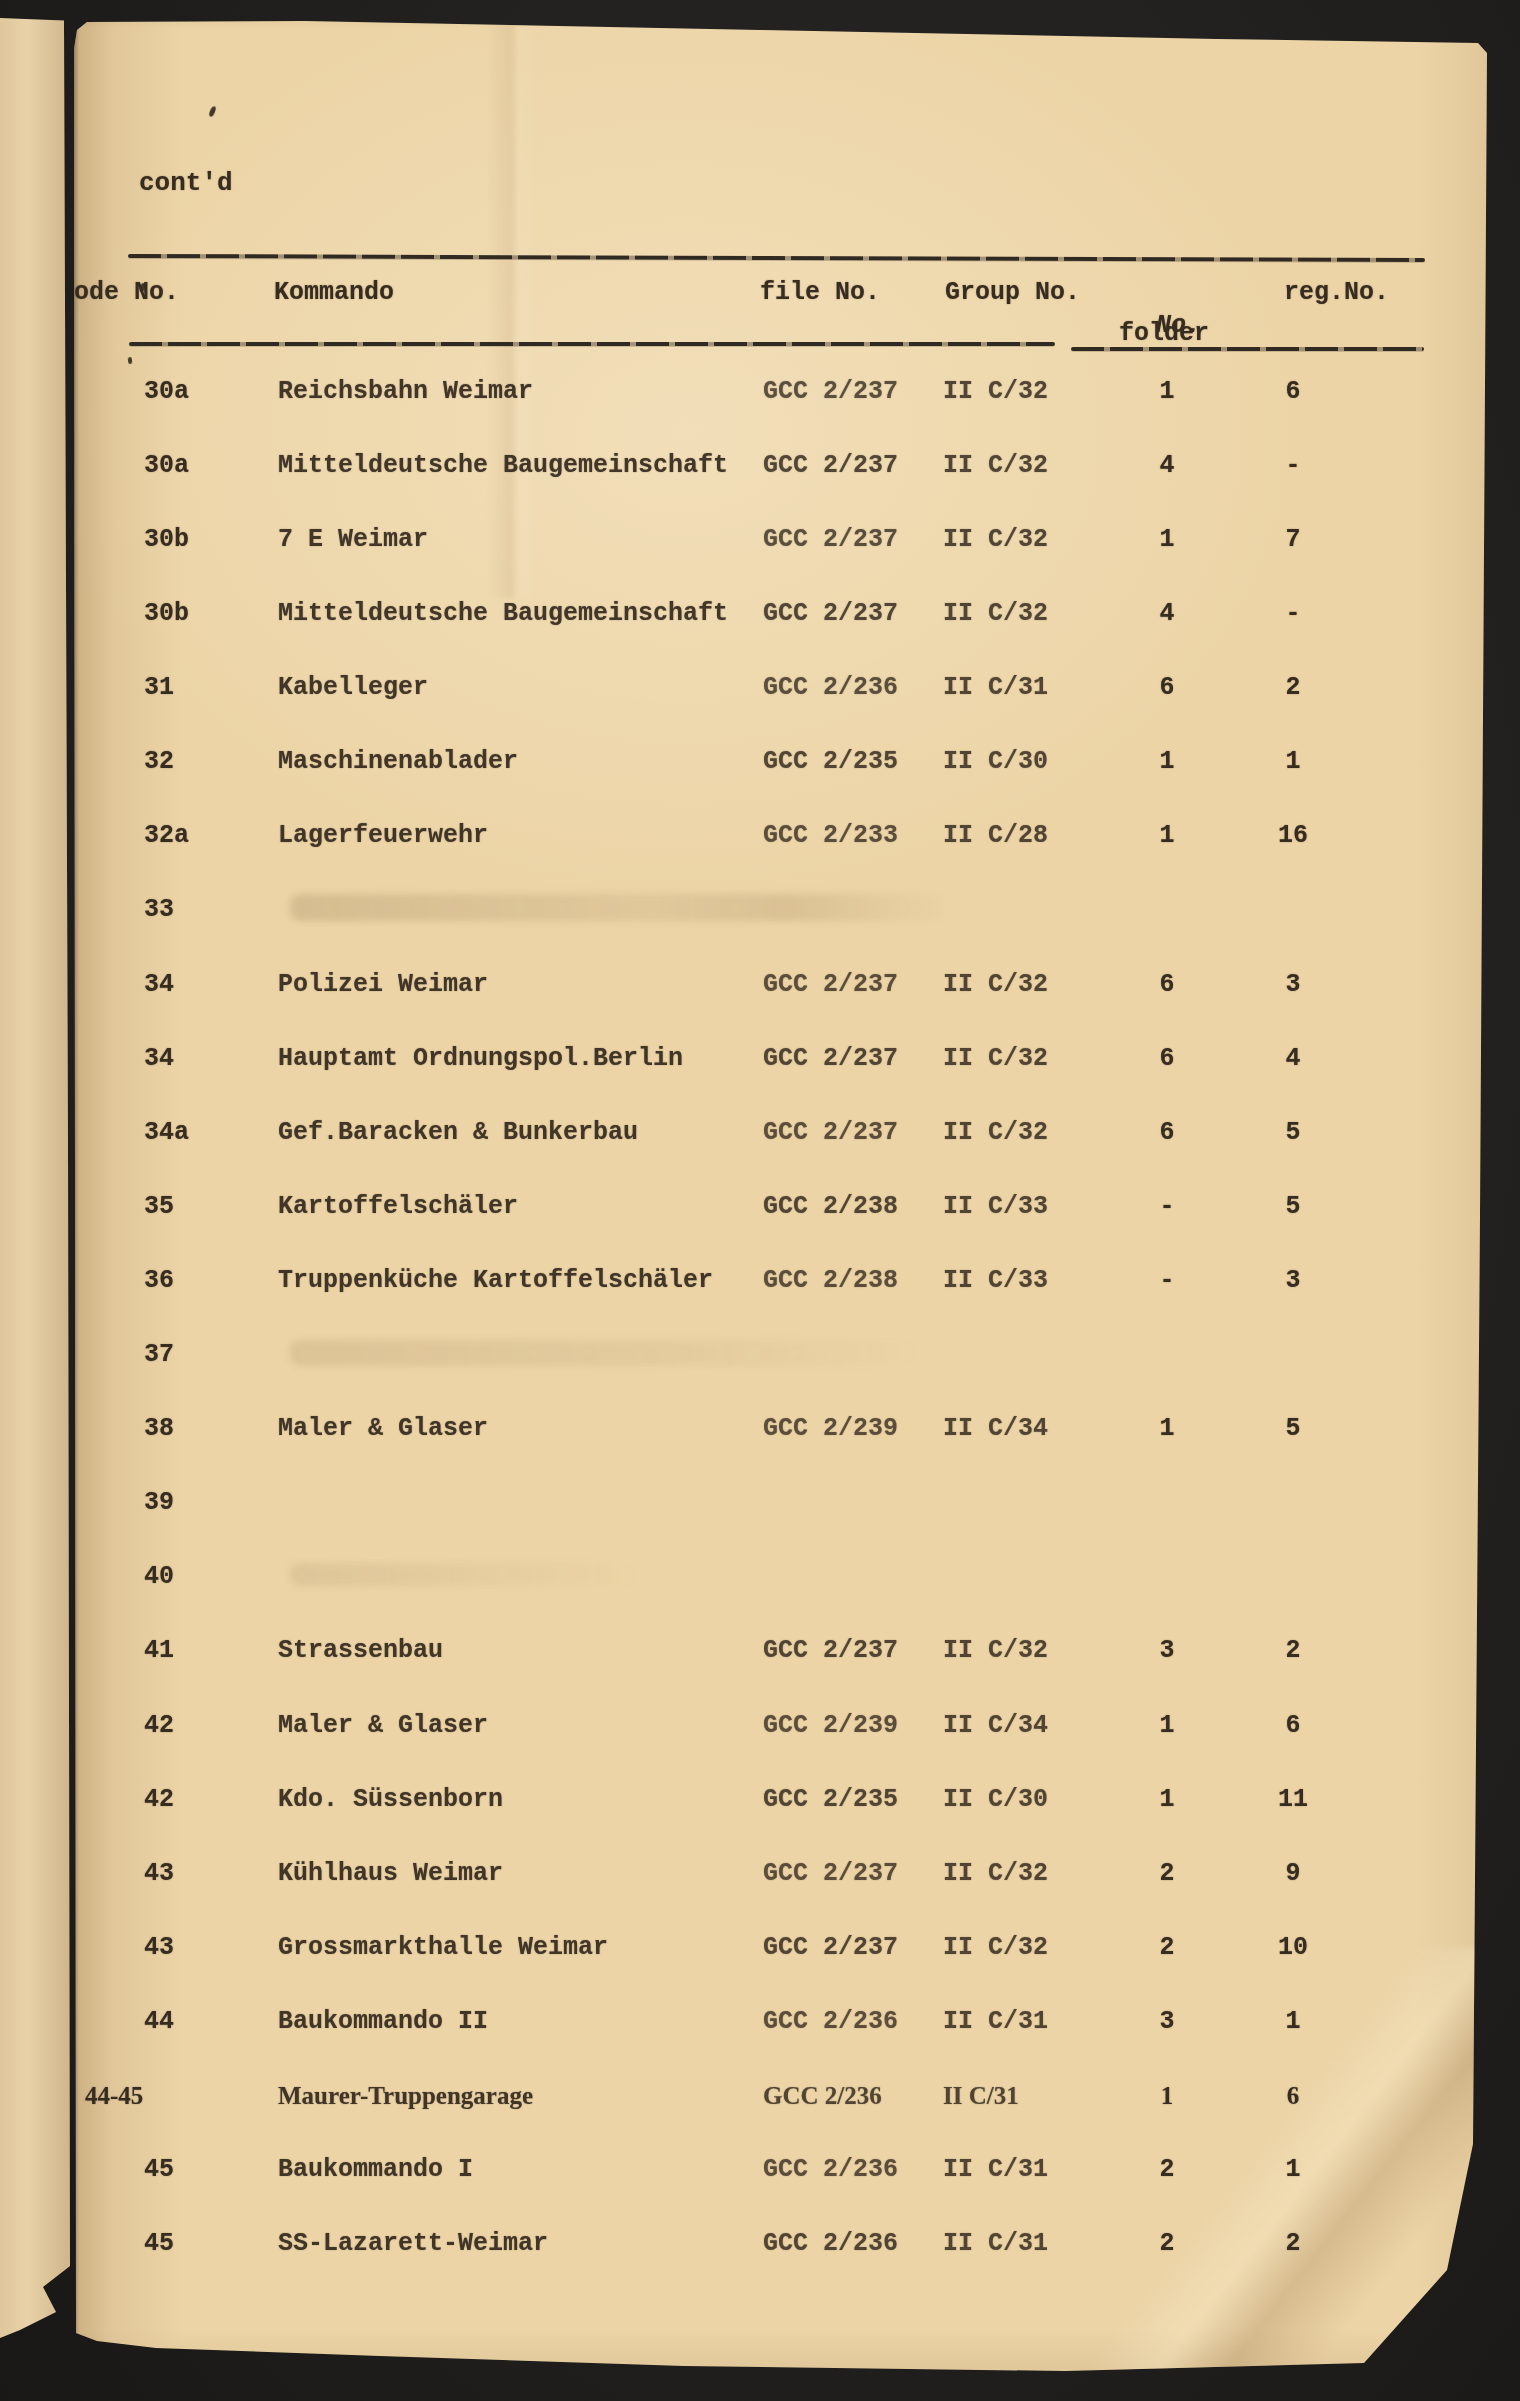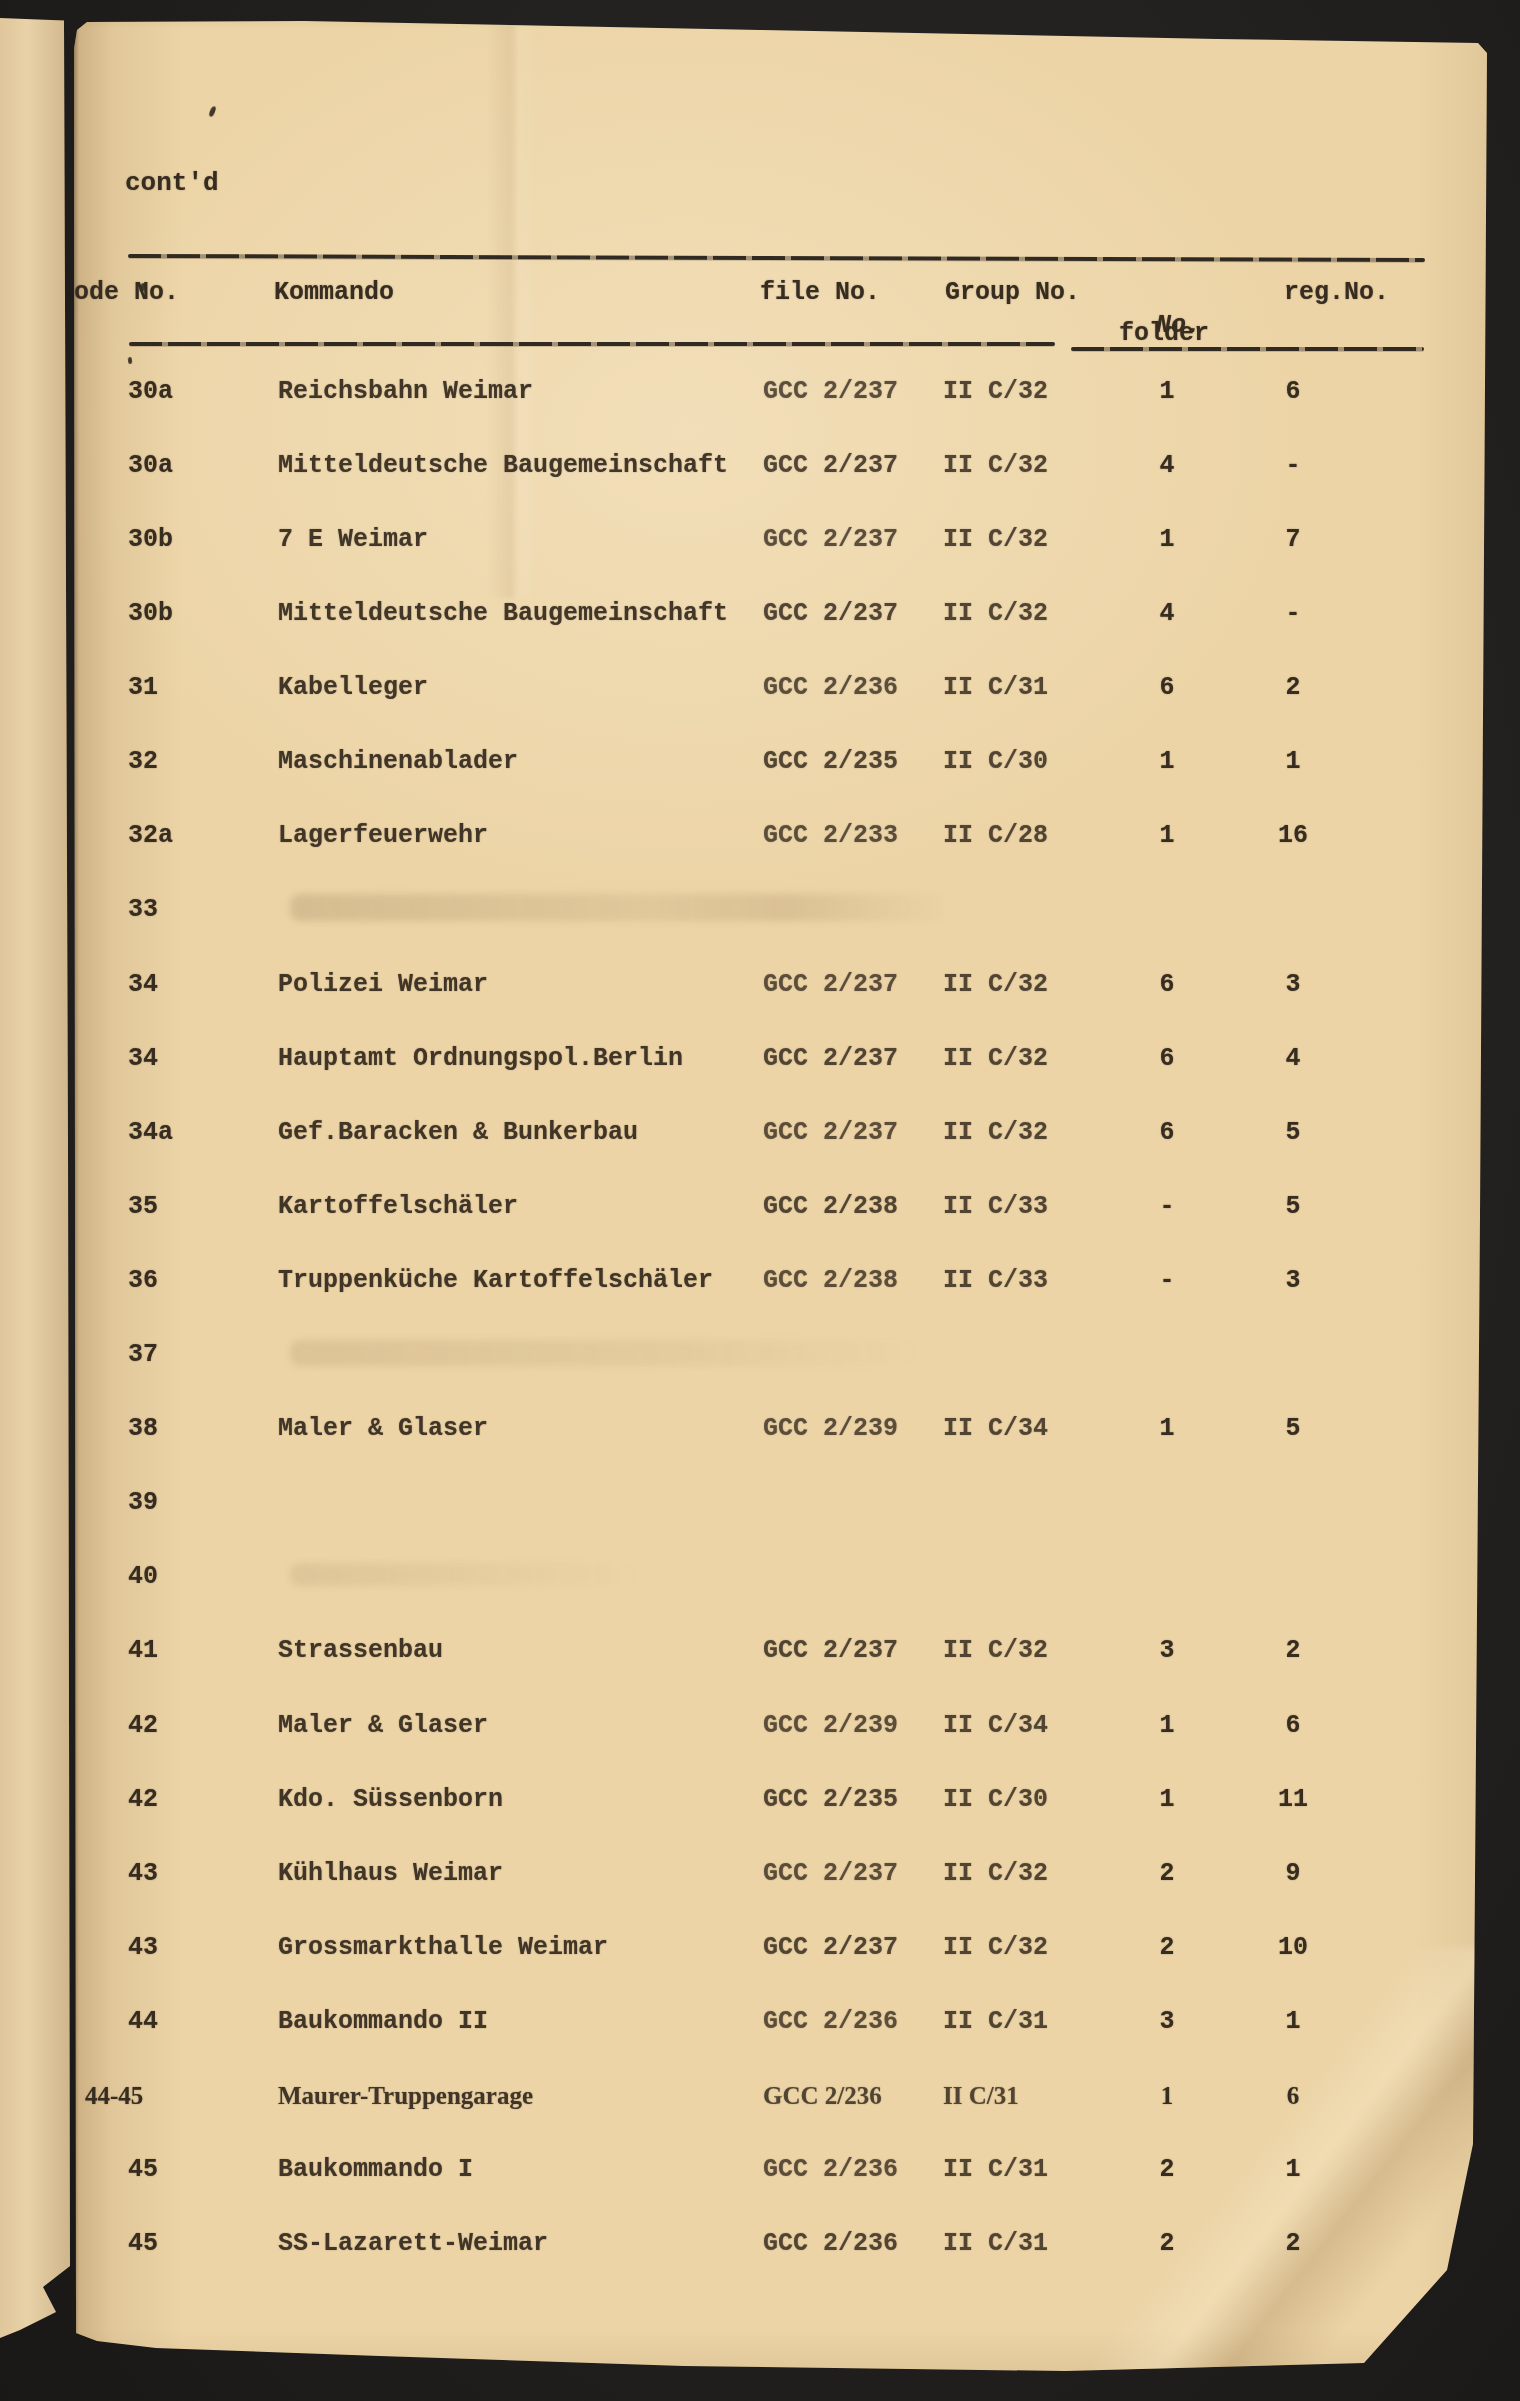--- a/index.html
+++ b/index.html
@@ -42,35 +42,35 @@
     background:linear-gradient(128deg, transparent 38%, rgba(255,242,214,.28) 47%, rgba(125,88,45,.20) 55%, transparent 65%);
     filter:blur(3px);
   }
   .speck{background:#41372b;border-radius:60% 40% 55% 45%;filter:blur(0.3px);}
   
   .ink{
     color:var(--ink,#372c20);
     font-weight:700;font-size:25px;line-height:1;white-space:pre;
     text-shadow:0 0 1.5px rgba(54,43,32,.45);
   }
-  .contd{left:125px;top:170px;font-size:26px;text-align:right;}
+  .contd{left:139px;top:170px;font-size:26px;text-align:right;}
   .rule{height:3.8px;border-radius:2.3px;
     background:repeating-linear-gradient(90deg, var(--rule,#312a22) 0 33px, rgba(49,42,34,.40) 33px 39px);
     box-shadow:0 0.8px 0 rgba(49,42,34,.25);}
   .rule-top{left:128px;top:256px;width:1297px;transform:rotate(.18deg);}
   .rule-mid-l{left:129px;top:342px;width:926px;}
   .rule-mid-r{left:1071px;top:347px;width:353px;}
   .hdr{top:280px;}
   .hdr2{top:313px;font-style:italic;}
   .h-code{left:59px;} .h-kommando{left:274px;} .h-file{left:760px;}
   .h-group{left:945px;} .h-folder{left:1119px;margin-top:41px;} .h-folderno{left:1156px;} .h-reg{left:1284px;}
   
   .row{position:absolute;left:0;width:1521px;height:74px;}
   .row span{position:absolute;top:0;}
-  .c-code{left:128px;}
+  .c-code{left:144px;}
   .c-code.wide{left:85px;}
   .c-kommando{left:278px;opacity:.94;}
   .c-file{left:763px;opacity:.85;}
   .c-group{left:943px;opacity:.85;}
   .c-folder{left:1167px;transform:translateX(-50%);}
   .c-reg{left:1293px;transform:translateX(-50%);}
   .row:nth-child(odd) .c-file{opacity:.80;}
   .row:nth-child(3n) span{transform-origin:left;}
   
   .smudge{filter:blur(3.8px);border-radius:10.6px;}

